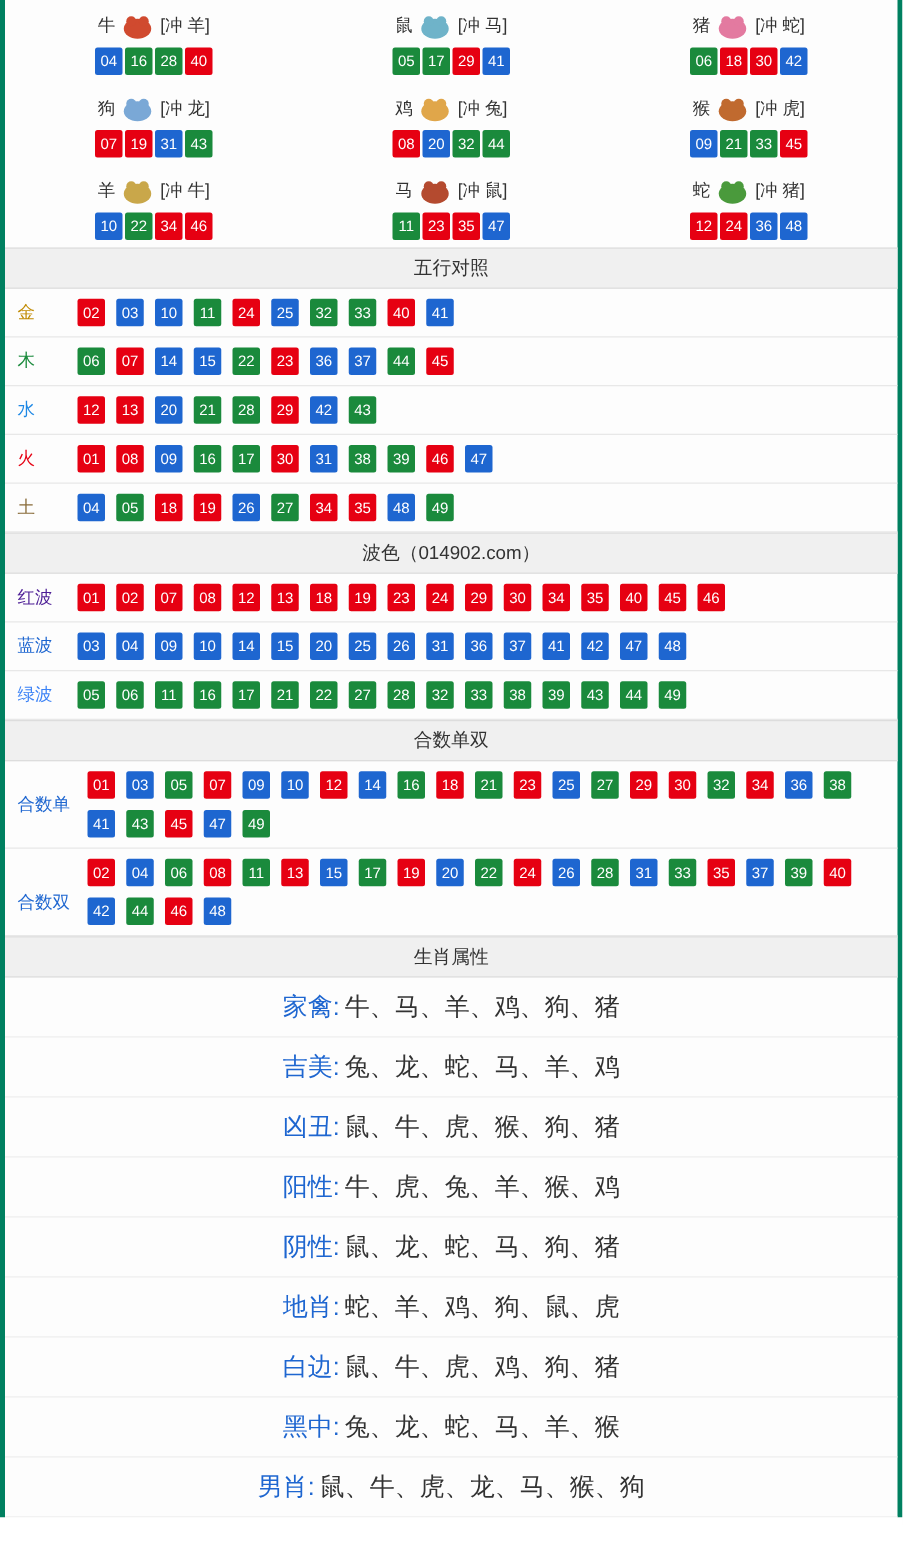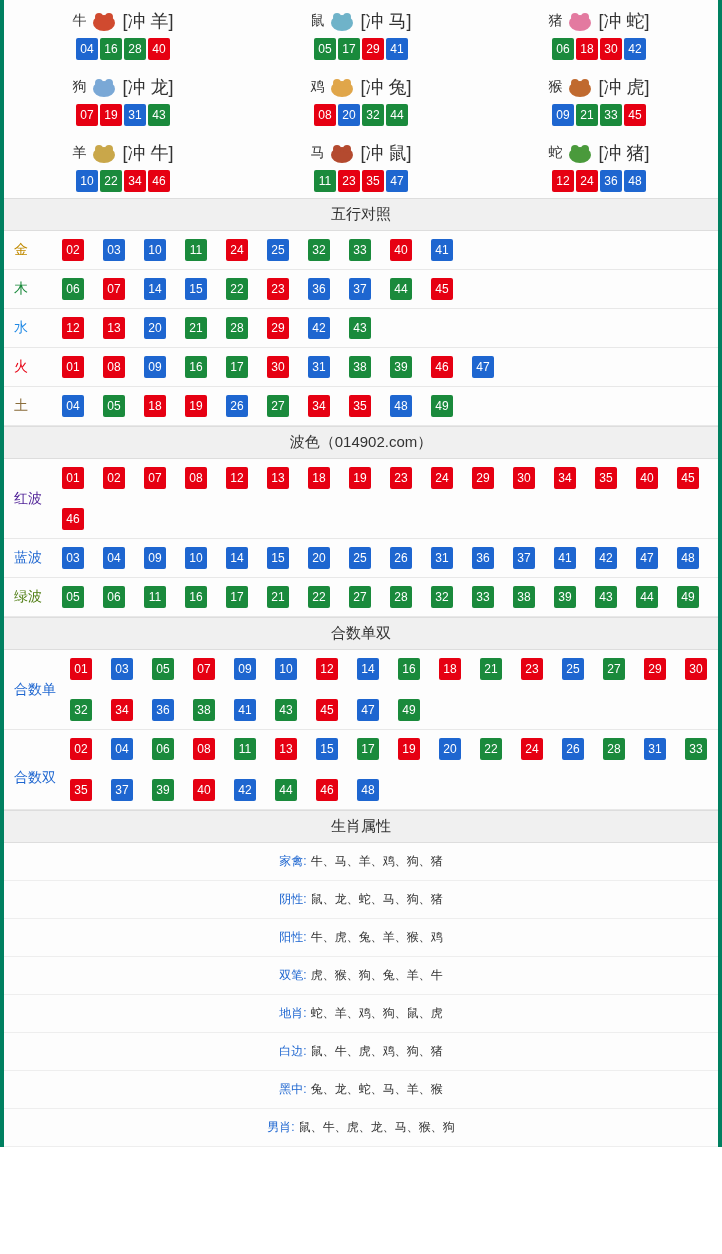--- a/index.html
+++ b/index.html
@@ -3,39 +3,39 @@
 <meta charset="utf-8">
 <style>
 *{box-sizing:border-box;margin:0;padding:0}
 body{font-family:"Microsoft YaHei",Arial,sans-serif;font-size:14px;color:#333;background:#fff}
 .wrapper{width:722px;border-left:4px solid #008060;border-right:4px solid #008060;background:#fdfdfd}
 .zodiac-grid{display:grid;grid-template-columns:repeat(3,1fr);gap:0}
 .zodiac-cell{text-align:center;padding:8px 4px 6px 4px}
 .zodiac-header{display:flex;justify-content:center;align-items:center;gap:2px;margin-bottom:4px}
 .zodiac-name{font-size:14px;color:#333}
 .zodiac-icon{width:32px;height:26px;display:inline-block}
-.zodiac-chong{font-size:18px;color:#333}
+.zodiac-chong{font-size:14px;color:#333}
 .balls{display:flex;gap:2px;justify-content:center}
 .ball{display:inline-block;width:22px;height:22px;line-height:22px;color:#fff;font-size:12px;text-align:center;border-radius:2px}
 .b-red{background:#e60012}
 .b-blue{background:#1e66d0}
 .b-green{background:#1a8a3c}
 .section-header{background:#f0f0f0;border-top:1px solid #ddd;border-bottom:1px solid #ddd;text-align:center;padding:6px 0;font-size:15px;color:#333}
 .row{display:flex;align-items:center;border-bottom:1px solid #e8e8e8;padding:8px 10px}
 .row-label{width:48px;flex-shrink:0;font-size:14px}
-.row-balls{display:flex;flex-wrap:wrap;gap:19px}
+.row-balls{display:flex;flex-wrap:wrap;gap:9px}
 .c-gold{color:#c08a00}
 .c-wood{color:#1a8a3c}
 .c-water{color:#1e88e5}
 .c-fire{color:#e60012}
 .c-earth{color:#8a6d3b}
 .c-red{color:#4c1d95}
 .c-blue{color:#1e66d0}
-.c-green{color:#4d7c0f}
-.attr-row{text-align:center;padding:10px 21px;border-bottom:1px solid #eee;font-size:12px}
+.c-green{color:#3b82f6}
+.attr-row{text-align:center;padding:10px 21px;border-bottom:1px solid #eee;font-size:20px}
 .attr-label{color:#1e66d0;margin-right:4px}
 .attr-value{color:#333}
 
 .animal-svg{width:32px;height:26px}
 </style>
 </head>
 <body>
 <div class="wrapper">
 
 <div class="zodiac-grid" id="zodiac-grid">
@@ -399,22 +399,23 @@
           <span class="ball b-green">44</span>
           <span class="ball b-red">46</span>
           <span class="ball b-blue">48</span>
         </div>
       </div>
     </div>
 
 <div class="section-header">生肖属性</div>
 <div id="shuxing-rows">
       <div class="attr-row"><span class="attr-label">家禽:</span><span class="attr-value">牛、马、羊、鸡、狗、猪</span></div>
+      <div class="attr-row"><span class="attr-label">吉美:</span><span class="attr-value">兔、龙、蛇、马、羊、鸡</span></div>
+      <div class="attr-row"><span class="attr-label">凶丑:</span><span class="attr-value">鼠、牛、虎、猴、狗、猪</span></div>
+      <div class="attr-row"><span class="attr-label">阳性:</span><span class="attr-value">牛、虎、兔、羊、猴、鸡</span></div>
       <div class="attr-row"><span class="attr-label">阴性:</span><span class="attr-value">鼠、龙、蛇、马、狗、猪</span></div>
-      <div class="attr-row"><span class="attr-label">阳性:</span><span class="attr-value">牛、虎、兔、羊、猴、鸡</span></div>
-      <div class="attr-row"><span class="attr-label">双笔:</span><span class="attr-value">虎、猴、狗、兔、羊、牛</span></div>
       <div class="attr-row"><span class="attr-label">地肖:</span><span class="attr-value">蛇、羊、鸡、狗、鼠、虎</span></div>
       <div class="attr-row"><span class="attr-label">白边:</span><span class="attr-value">鼠、牛、虎、鸡、狗、猪</span></div>
       <div class="attr-row"><span class="attr-label">黑中:</span><span class="attr-value">兔、龙、蛇、马、羊、猴</span></div>
       <div class="attr-row"><span class="attr-label">男肖:</span><span class="attr-value">鼠、牛、虎、龙、马、猴、狗</span></div>
     </div>
 
 </div>
 
 </body></html>

